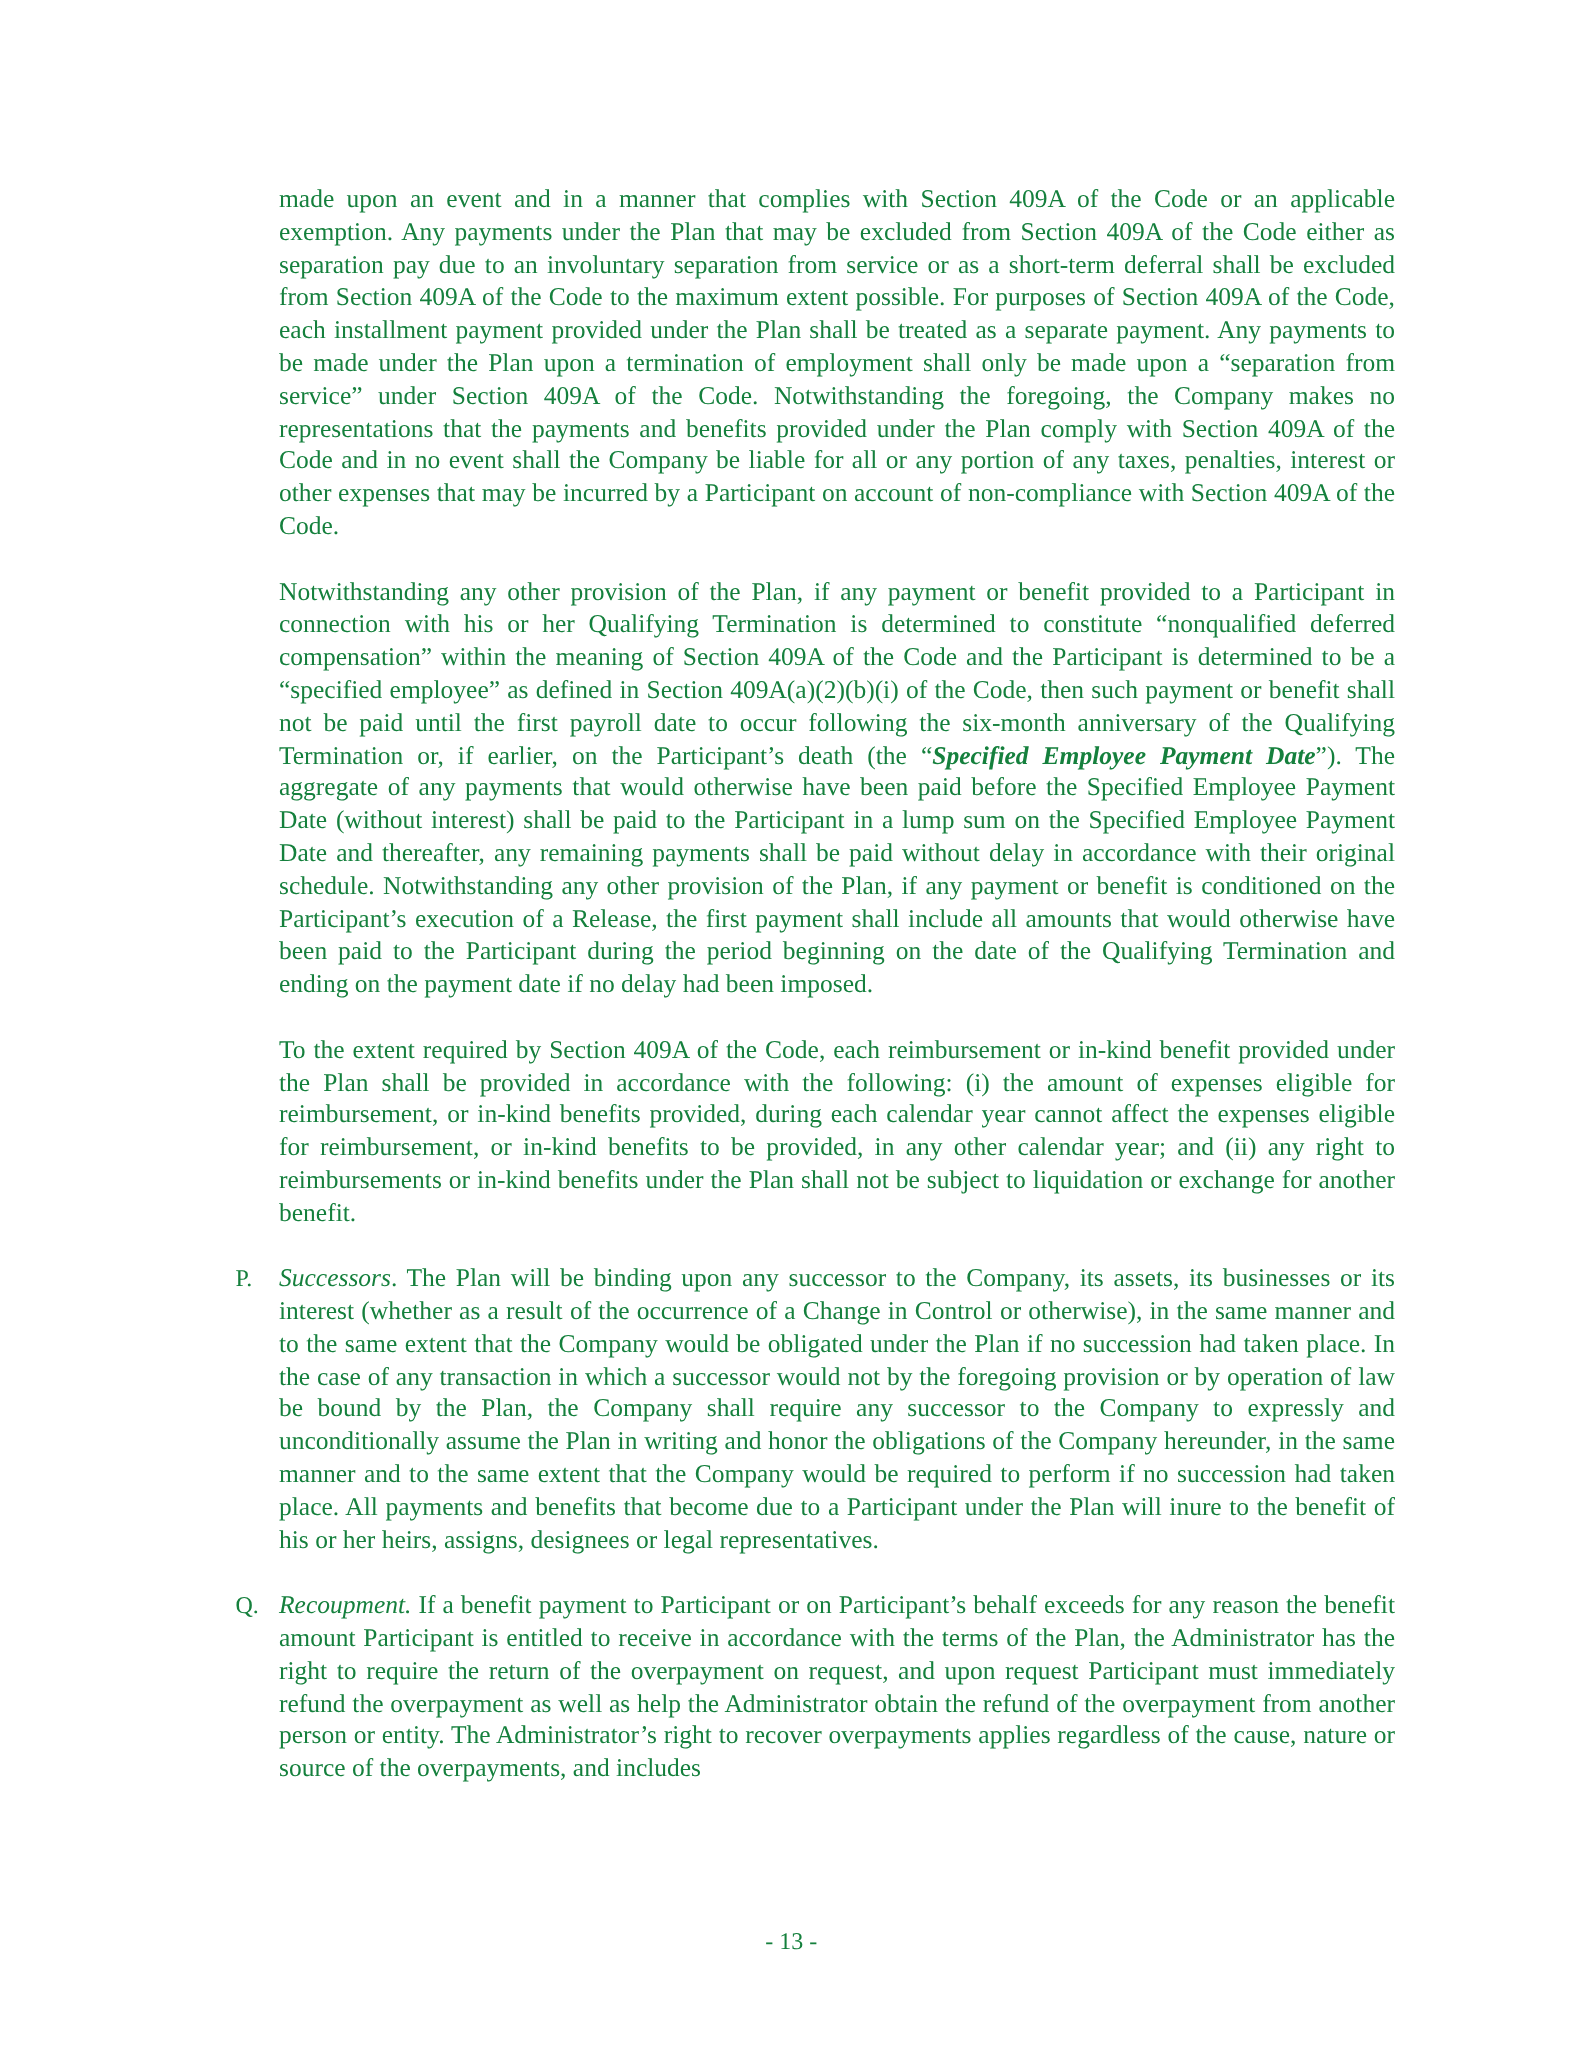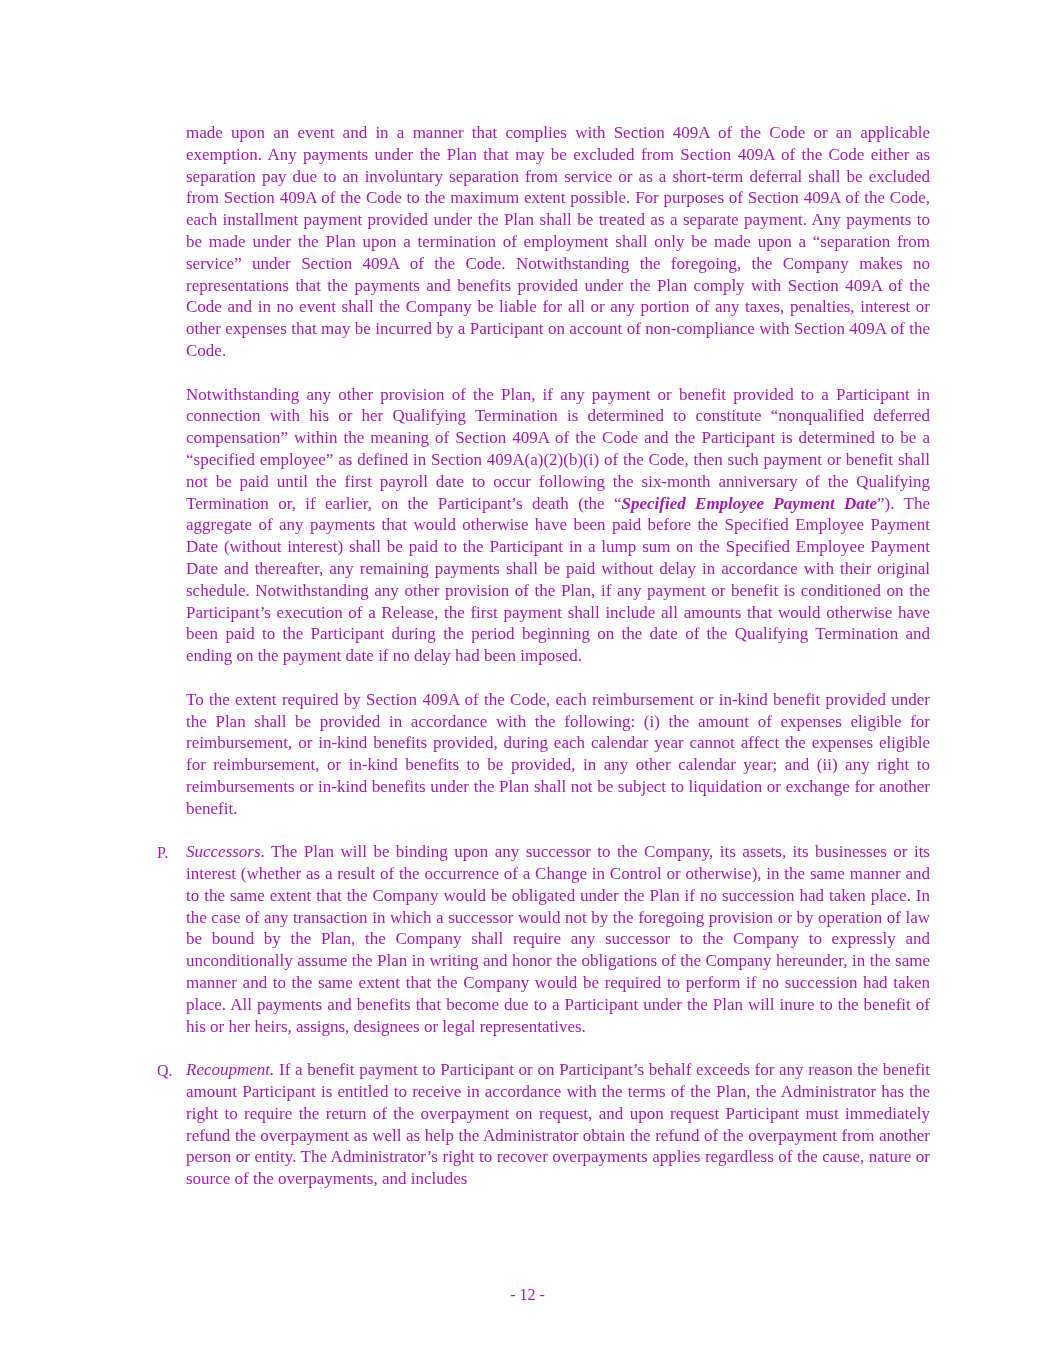--- a/index.html
+++ b/index.html
@@ -5,21 +5,21 @@
   html, body {
     margin: 0;
     padding: 0;
     background: #ffffff;
   }
   .page {
     position: relative;
     width: 1055px;
     height: 1365px;
     background: #ffffff;
-    color: #a21caf;
+    color: #15803d;
     font-family: "Liberation Serif", "DejaVu Serif", serif;
     overflow: hidden;
   }
   .content {
     position: absolute;
     left: 186px;
     top: 122px;
     width: 744px;
     font-size: 17px;
     line-height: 21.8px;
@@ -57,14 +57,14 @@
 <body>
 
 <div class="page">
   <div class="content" id="doc-body">
       <div class="para"><span>made upon an event and in a manner that complies with Section 409A of the Code or an applicable exemption. Any payments under the Plan that may be excluded from Section 409A of the Code either as separation pay due to an involuntary separation from service or as a short-term deferral shall be excluded from Section 409A of the Code to the maximum extent possible. For purposes of Section 409A of the Code, each installment payment provided under the Plan shall be treated as a separate payment. Any payments to be made under the Plan upon a termination of employment shall only be made upon a “separation from service” under Section 409A of the Code. Notwithstanding the foregoing, the Company makes no representations that the payments and benefits provided under the Plan comply with Section 409A of the Code and in no event shall the Company be liable for all or any portion of any taxes, penalties, interest or other expenses that may be incurred by a Participant on account of non-compliance with Section 409A of the Code.</span></div>
       <div class="para"><span>Notwithstanding any other provision of the Plan, if any payment or benefit provided to a Participant in connection with his or her Qualifying Termination is determined to constitute “nonqualified deferred compensation” within the meaning of Section 409A of the Code and the Participant is determined to be a “specified employee” as defined in Section 409A(a)(2)(b)(i) of the Code, then such payment or benefit shall not be paid until the first payroll date to occur following the six-month anniversary of the Qualifying Termination or, if earlier, on the Participant’s death (the “</span><span class="seg-bold">Specified Employee Payment Date</span><span>”). The aggregate of any payments that would otherwise have been paid before the Specified Employee Payment Date (without interest) shall be paid to the Participant in a lump sum on the Specified Employee Payment Date and thereafter, any remaining payments shall be paid without delay in accordance with their original schedule. Notwithstanding any other provision of the Plan, if any payment or benefit is conditioned on the Participant’s execution of a Release, the first payment shall include all amounts that would otherwise have been paid to the Participant during the period beginning on the date of the Qualifying Termination and ending on the payment date if no delay had been imposed.</span></div>
       <div class="para"><span>To the extent required by Section 409A of the Code, each reimbursement or in-kind benefit provided under the Plan shall be provided in accordance with the following: (i) the amount of expenses eligible for reimbursement, or in-kind benefits provided, during each calendar year cannot affect the expenses eligible for reimbursement, or in-kind benefits to be provided, in any other calendar year; and (ii) any right to reimbursements or in-kind benefits under the Plan shall not be subject to liquidation or exchange for another benefit.</span></div>
       <div class="para list-item"><span class="list-label">P.</span><span class="seg-italic">Successors</span><span>. The Plan will be binding upon any successor to the Company, its assets, its businesses or its interest (whether as a result of the occurrence of a Change in Control or otherwise), in the same manner and to the same extent that the Company would be obligated under the Plan if no succession had taken place. In the case of any transaction in which a successor would not by the foregoing provision or by operation of law be bound by the Plan, the Company shall require any successor to the Company to expressly and unconditionally assume the Plan in writing and honor the obligations of the Company hereunder, in the same manner and to the same extent that the Company would be required to perform if no succession had taken place. All payments and benefits that become due to a Participant under the Plan will inure to the benefit of his or her heirs, assigns, designees or legal representatives.</span></div>
       <div class="para list-item"><span class="list-label">Q.</span><span class="seg-italic">Recoupment.</span><span> If a benefit payment to Participant or on Participant’s behalf exceeds for any reason the benefit amount Participant is entitled to receive in accordance with the terms of the Plan, the Administrator has the right to require the return of the overpayment on request, and upon request Participant must immediately refund the overpayment as well as help the Administrator obtain the refund of the overpayment from another person or entity. The Administrator’s right to recover overpayments applies regardless of the cause, nature or source of the overpayments, and includes</span></div>
     </div>
-  <div class="footer">- 12 -</div>
+  <div class="footer">- 13 -</div>
 </div>
 
 </body></html>

